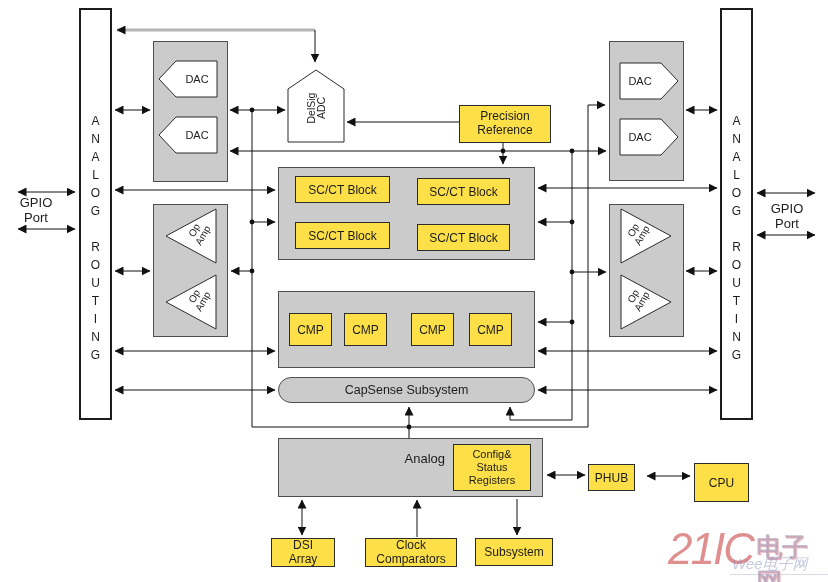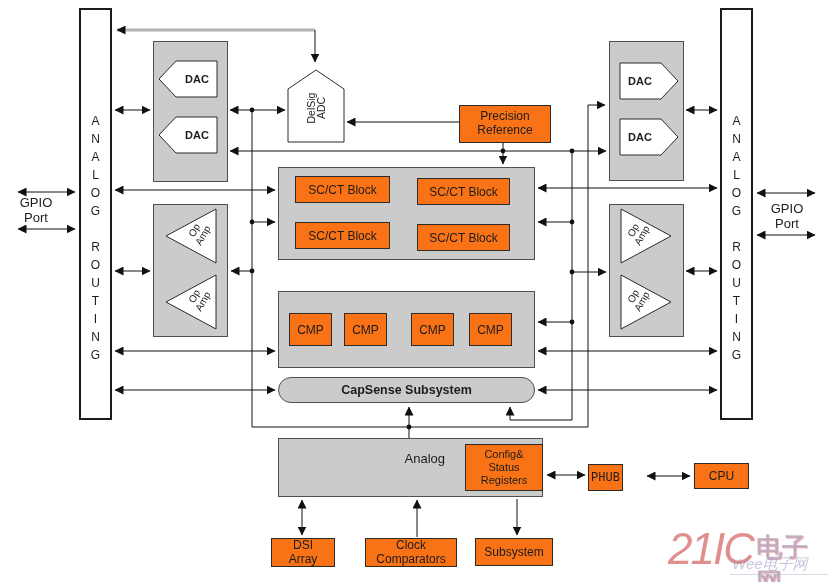--- a/index.html
+++ b/index.html
@@ -2,28 +2,28 @@
 <html><head>
 <meta charset="utf-8">
 <style>
   html,body{margin:0;padding:0;background:#ffffff;}
   #stage{
     position:relative;width:828px;height:582px;background:#ffffff;
     font-family:"Liberation Sans", sans-serif;color:#1c1c1c;overflow:hidden;
   }
   .abs{position:absolute;}
   .container-gray{position:absolute;background:#cbcbcb;border:1px solid #4f4f4f;box-sizing:border-box;}
-  .box-white{position:absolute;background:#f97316;border:1px solid #2b2b2b;box-sizing:border-box;
+  .box-white{position:absolute;background:#fde047;border:1px solid #2b2b2b;box-sizing:border-box;
     display:flex;align-items:center;justify-content:center;text-align:center;}
   .routing-box{position:absolute;background:#ffffff;border:2px solid #1c1c1c;box-sizing:border-box;}
   .vword{position:absolute;left:50%;transform:translateX(-50%);
     writing-mode:vertical-lr;text-orientation:upright;letter-spacing:4px;
     font-size:12px;white-space:nowrap;}
   .lbl{line-height:1.15;}
-  .center-text{display:flex;align-items:center;justify-content:center;text-align:left;font-weight:bold;}
+  .center-text{display:flex;align-items:center;justify-content:center;text-align:left;}
   svg{display:block;}
   #wires{position:absolute;left:0;top:0;z-index:1;pointer-events:none;}
   .block-layer{position:absolute;left:0;top:0;width:828px;height:582px;z-index:2;pointer-events:none;}
   .shape-svg{position:absolute;overflow:visible;}
   .rot-label{position:absolute;display:flex;flex-direction:column;align-items:center;justify-content:center;
     font-size:10px;line-height:10px;text-align:center;}
   .watermark{position:absolute;z-index:3;}
   .wm-brand{position:absolute;font-weight:normal;font-style:italic;font-size:44px;
     color:rgba(212,100,100,0.72);letter-spacing:-2px;}
   .wm-site{position:absolute;font-weight:bold;font-size:26px;color:rgba(168,150,178,0.62);
@@ -205,30 +205,30 @@
     <div class="box-white" style="left:344px;top:313px;width:43px;height:33px;font-size:12px;">CMP</div>
     <div class="box-white" style="left:411px;top:313px;width:43px;height:33px;font-size:12px;">CMP</div>
     <div class="box-white" style="left:469px;top:313px;width:43px;height:33px;font-size:12px;">CMP</div>
 
     <div class="container-gray center-text" style="left:278px;top:377px;width:257px;height:26px;font-size:12.5px;border-radius:13px;">CapSense Subsystem</div>
 
     <div class="container-gray" style="left:278px;top:438px;width:265px;height:59px;"></div>
     <div class="abs lbl" style="left:300px;top:451px;width:145px;text-align:right;font-size:13px;line-height:16px;">
       <div>Analog</div>
     </div>
-    <div class="box-white lbl" style="left:453px;top:444px;width:78px;height:47px;font-size:11px;line-height:13px;margin-left:12px;">
+    <div class="box-white lbl" style="left:453px;top:444px;width:78px;height:47px;font-size:11px;line-height:13px;">
       <div>
         <div>Config&amp;</div>
         <div>Status</div>
         <div>Registers</div>
       </div>
     </div>
 
-    <div class="box-white" style="left:588px;top:464px;width:35px;height:27px;font-size:12px;font-family:Liberation Mono, monospace;">PHUB</div>
-    <div class="box-white" style="left:694px;top:463px;width:55px;height:26px;font-size:12px;">CPU</div>
+    <div class="box-white" style="left:588px;top:464px;width:47px;height:27px;font-size:12px;">PHUB</div>
+    <div class="box-white" style="left:694px;top:463px;width:55px;height:39px;font-size:12px;">CPU</div>
 
     <div class="box-white lbl" style="left:271px;top:538px;width:64px;height:29px;font-size:12px;">
       <div>
         <div>DSI</div>
         <div>Array</div>
       </div>
     </div>
     <div class="box-white lbl" style="left:365px;top:538px;width:92px;height:29px;font-size:12px;">
       <div>
         <div>Clock</div>

